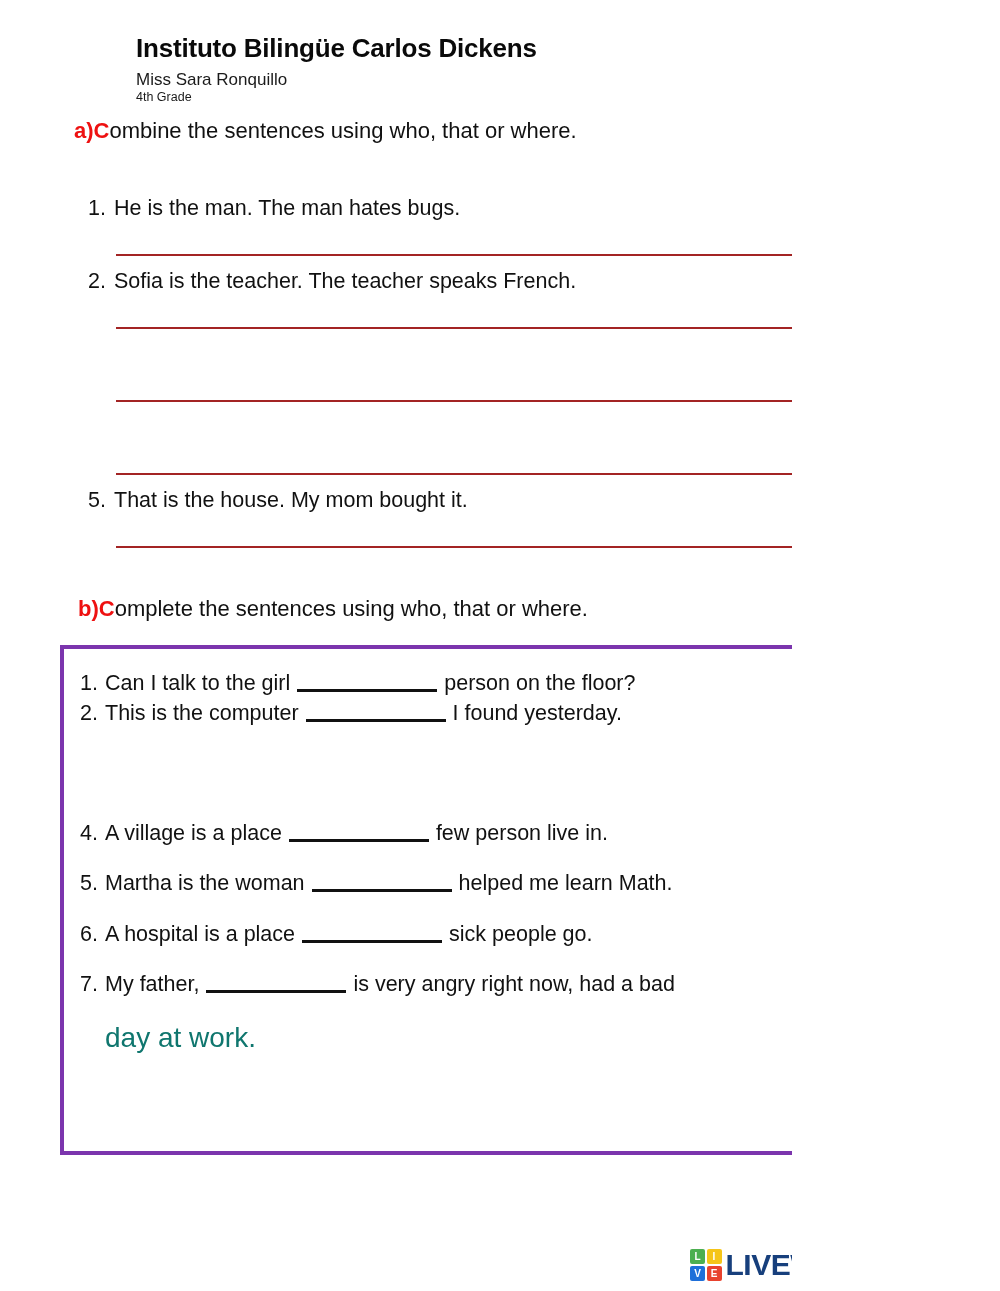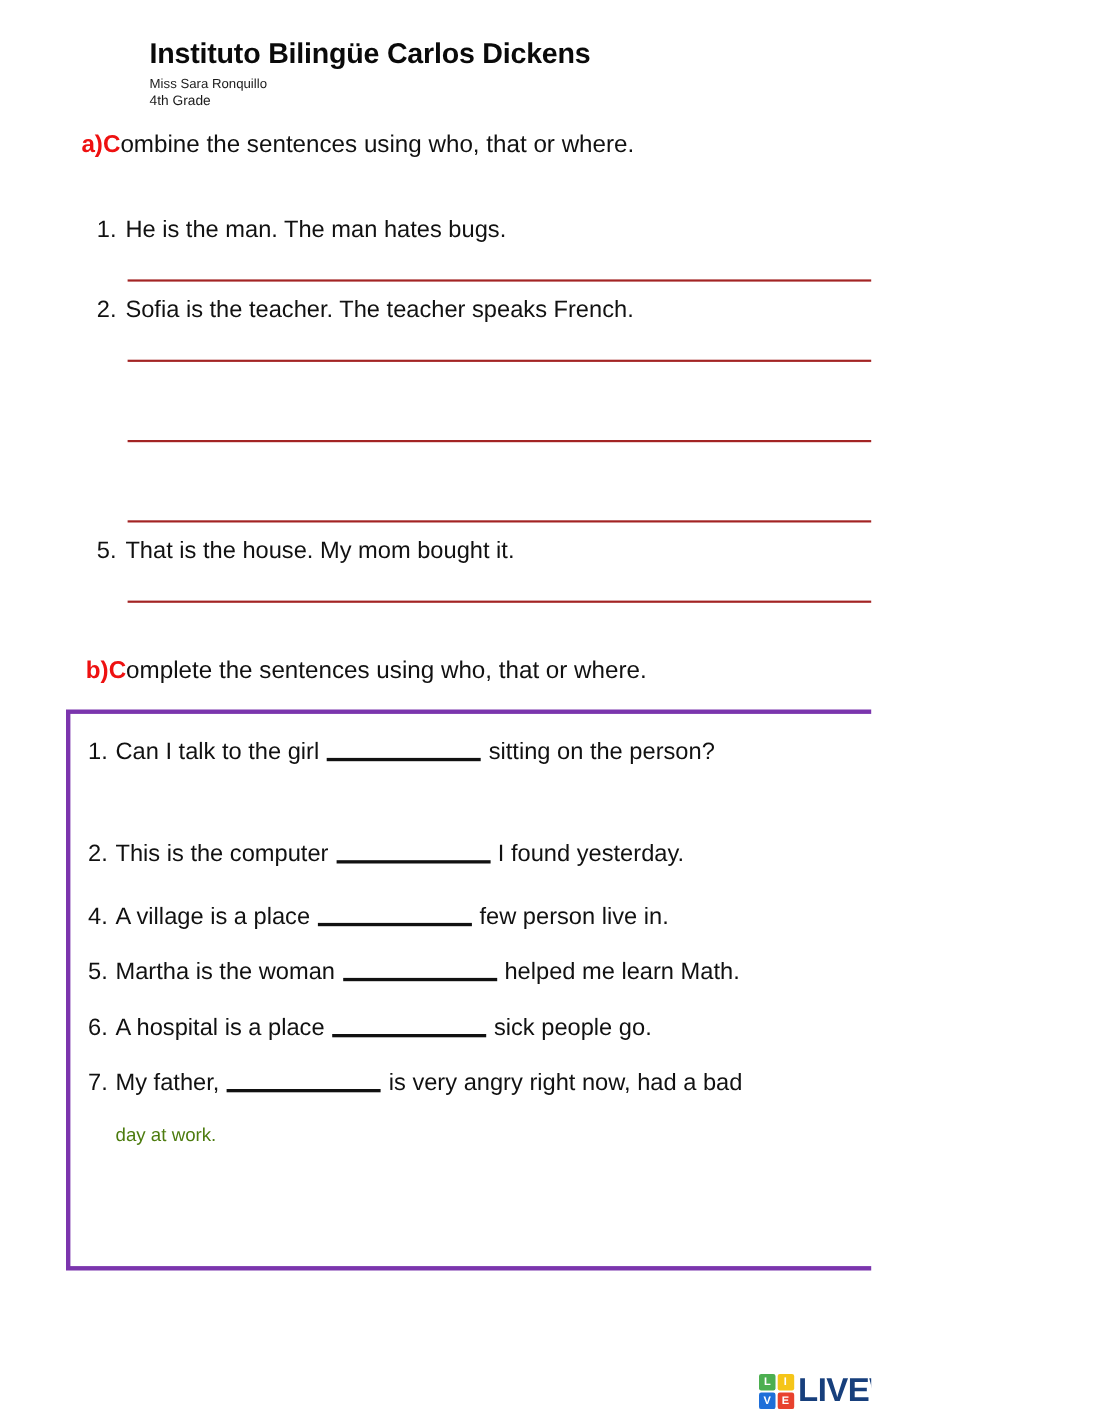--- a/index.html
+++ b/index.html
@@ -28,21 +28,21 @@
   }
   .school-title {
     font-size: 26px;
     font-weight: bold;
     letter-spacing: -0.2px;
     color: #0a0a0a;
     line-height: 1.1;
     margin: 0;
   }
   .teacher-name {
-    font-size: 12px;
+    font-size: 17px;
     color: #1a1a1a;
     margin: 6px 0 0 0;
     line-height: 1.25;
   }
   .grade-line {
     font-size: 12.5px;
     color: #1a1a1a;
     margin: 0;
     line-height: 1.25;
   }
@@ -130,22 +130,22 @@
   .blank {
     display: inline-block;
     width: 140px;
     border-bottom: 3.5px solid #111111;
     vertical-align: -2px;
     margin: 0 7px;
   }
   .b-wrap {
     position: absolute;
     left: 105px;
-    font-size: 17px;
-    color: #4d7c0f;
+    font-size: 28px;
+    color: #0f766e;
     white-space: nowrap;
   }
 
   
   .man-clip {
     position: absolute;
     left: 852px;
     top: 668px;
     width: 98px;
     height: 142px;
@@ -264,24 +264,24 @@
   <div class="answer-rule" style="top:546px;"></div>
   <div class="answer-period" style="left:848px; top:541px;"></div>
 
   <div class="section-heading" id="heading-b">
     <span class="marker">b)</span><span class="cap">C</span><span>omplete the sentences using who, that or where.</span>
   </div>
 
   <div id="b-box"></div>
 
   <div class="b-item" style="top:671px;">
-    <span class="b-num">1.</span><span>Can I talk to the girl</span><span class="blank"></span><span>sitting on the person?</span>
-  </div>
-
-  <div class="b-item" style="top:764px;">
+    <span class="b-num">1.</span><span>Can I talk to the girl</span><span class="blank"></span><span>person on the floor?</span>
+  </div>
+
+  <div class="b-item" style="top:701px;">
     <span class="b-num">2.</span><span>This is the computer</span><span class="blank"></span><span>I found yesterday.</span>
   </div>
 
 
   <div class="b-item" style="top:821px;">
     <span class="b-num">4.</span><span>A village is a place</span><span class="blank"></span><span>few person live in.</span>
   </div>
 
   <div class="b-item" style="top:871px;">
     <span class="b-num">5.</span><span>Martha is the woman</span><span class="blank"></span><span>helped me learn Math.</span>

